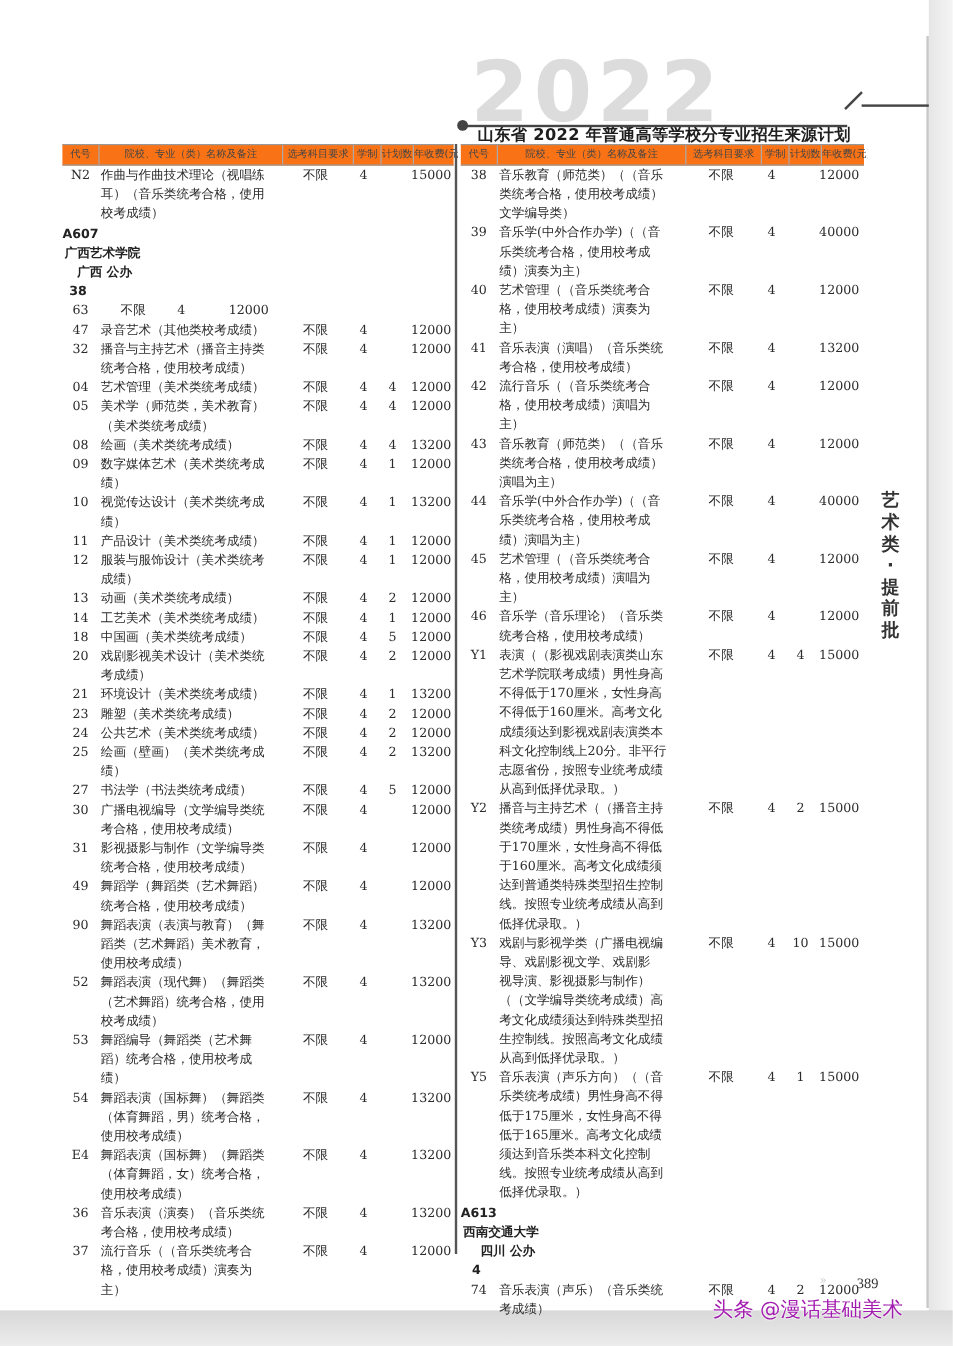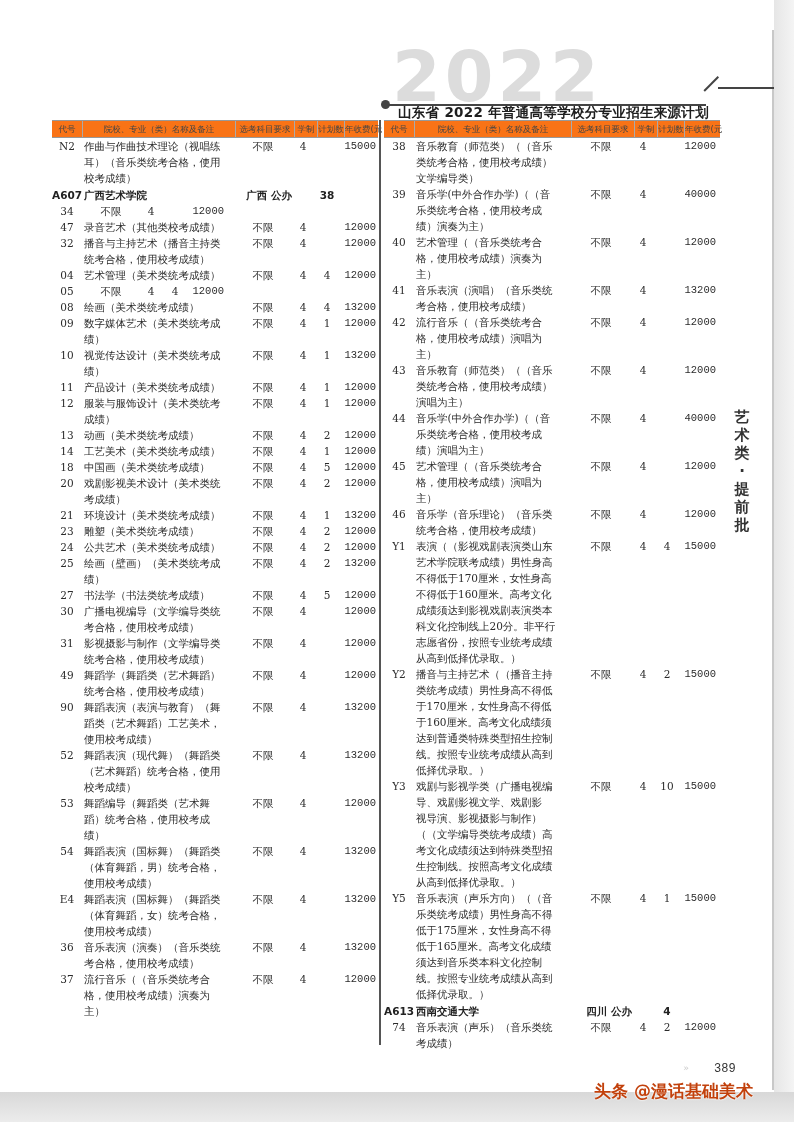--- a/index.html
+++ b/index.html
@@ -64,43 +64,42 @@
   .c-plan { width: 26px; flex: none; }
   .c-fee { width: 38px; flex: none; }
   .right .c-name { width: 156px; }
   .right .c-req { width: 62px; }
 
   .row { display: flex; font-size: 10.5px; line-height: 16px; }
   .row > div { flex: none; }
   .row .c-code { text-align: center; }
   .row .c-name { padding-left: 2px; box-sizing: border-box; }
   .row .c-req, .row .c-yrs, .row .c-plan { text-align: center; }
-  .row .c-fee { text-align: right; padding-right: 2px; box-sizing: border-box; font-family: Liberation Mono, monospace; }
+  .row .c-fee { text-align: right; padding-right: 2px; box-sizing: border-box; }
   .row.school { font-family: "DejaVu Sans", sans-serif; font-weight: bold; font-size: 10.5px; color: #222; }
   .row.school .c-code { text-align: left; }
   .row.school .c-req { text-align: right; padding-left: 6px; box-sizing: border-box; }
-  .row.gap { margin-top: 1px; }
+  .row.gap { margin-top: 1px; flex-direction: column; }
 
   .side-tab {
     position: absolute; left: 731px; top: 408px; width: 22px;
     font-family: "DejaVu Sans", sans-serif; font-weight: bold; font-size: 15px;
     color: #333; line-height: 18px; text-align: center; background: #fff;
   }
   .page-number {
     position: absolute; left: 714px; top: 1062px;
-    font-family: Liberation Mono, monospace; font-size: 12px; color: #333;
+    font-family: Liberation Serif, serif; font-size: 12px; color: #333;
   }
   .page-arrows {
     position: absolute; left: 683px; top: 1062px; font-size: 10px; color: #ccc; letter-spacing: -2px;
   }
   .watermark {
     position: absolute; left: 594px; top: 1080px;
-    font-family: "DejaVu Sans", sans-serif; font-size: 17px; color: #c2410c;
+    font-family: "DejaVu Sans", sans-serif; font-size: 17px; color: #a21caf;
     text-shadow: 0 0 2px #fff, 0 0 2px #fff;
-    font-weight: bold;
   }
 </style>
 </head>
 <body>
 
 <div class="page-shadow"></div>
 <div class="page-edge"></div>
 <div class="bottom-shadow"></div>
 
 <div class="year-watermark">2022</div>
@@ -134,21 +133,21 @@
       </div>
       <div class="row school gap">
         <div class="c-code">A607</div>
         <div class="c-name">广西艺术学院</div>
         <div class="c-req">广西 公办</div>
         <div class="c-yrs"></div>
         <div class="c-plan">38</div>
         <div class="c-fee"></div>
       </div>
       <div class="row">
-        <div class="c-code">34</div>
+        <div class="c-code">63</div>
         <div class="c-req">不限</div>
         <div class="c-yrs">4</div>
         <div class="c-plan"></div>
         <div class="c-fee">12000</div>
       </div>
       <div class="row">
         <div class="c-code">47</div>
         <div class="c-name">
           <div>录音艺术（其他类校考成绩）</div>
         </div>
@@ -173,20 +172,24 @@
         <div class="c-name">
           <div>艺术管理（美术类统考成绩）</div>
         </div>
         <div class="c-req">不限</div>
         <div class="c-yrs">4</div>
         <div class="c-plan">4</div>
         <div class="c-fee">12000</div>
       </div>
       <div class="row">
         <div class="c-code">05</div>
+        <div class="c-name">
+          <div>美术学（师范类，美术教育）</div>
+          <div>（美术类统考成绩）</div>
+        </div>
         <div class="c-req">不限</div>
         <div class="c-yrs">4</div>
         <div class="c-plan">4</div>
         <div class="c-fee">12000</div>
       </div>
       <div class="row">
         <div class="c-code">08</div>
         <div class="c-name">
           <div>绘画（美术类统考成绩）</div>
         </div>
@@ -360,21 +363,21 @@
         </div>
         <div class="c-req">不限</div>
         <div class="c-yrs">4</div>
         <div class="c-plan"></div>
         <div class="c-fee">12000</div>
       </div>
       <div class="row">
         <div class="c-code">90</div>
         <div class="c-name">
           <div>舞蹈表演（表演与教育）（舞</div>
-          <div>蹈类（艺术舞蹈）工艺美术，</div>
+          <div>蹈类（艺术舞蹈）美术教育，</div>
           <div>使用校考成绩）</div>
         </div>
         <div class="c-req">不限</div>
         <div class="c-yrs">4</div>
         <div class="c-plan"></div>
         <div class="c-fee">13200</div>
       </div>
       <div class="row">
         <div class="c-code">52</div>
         <div class="c-name">

